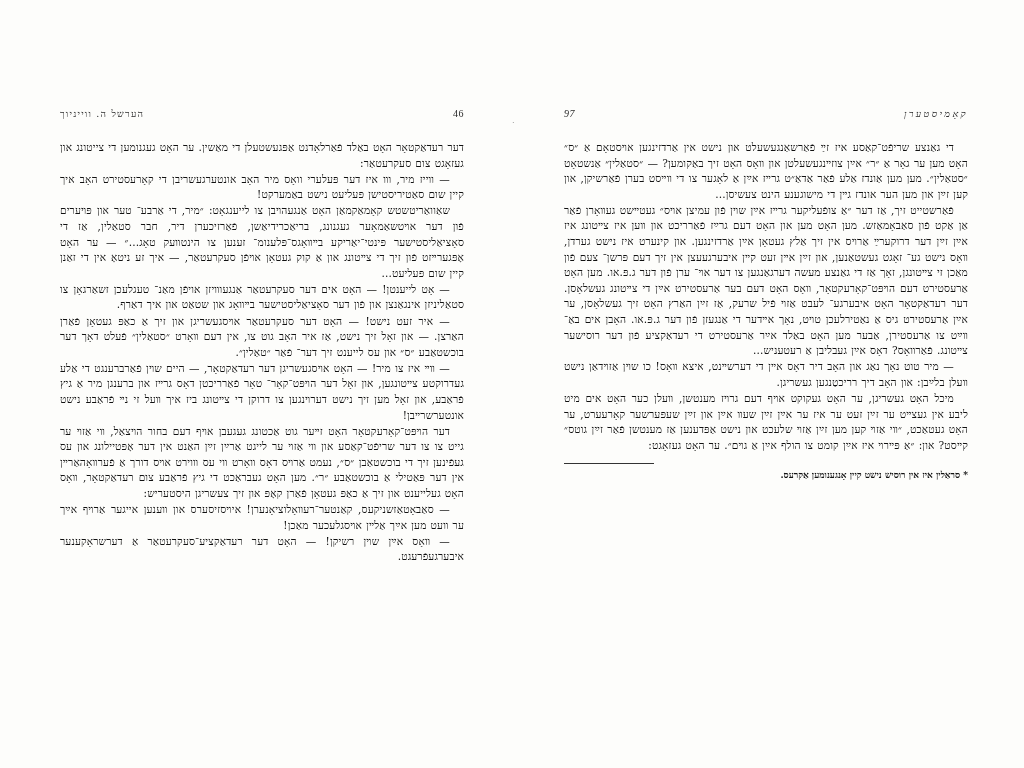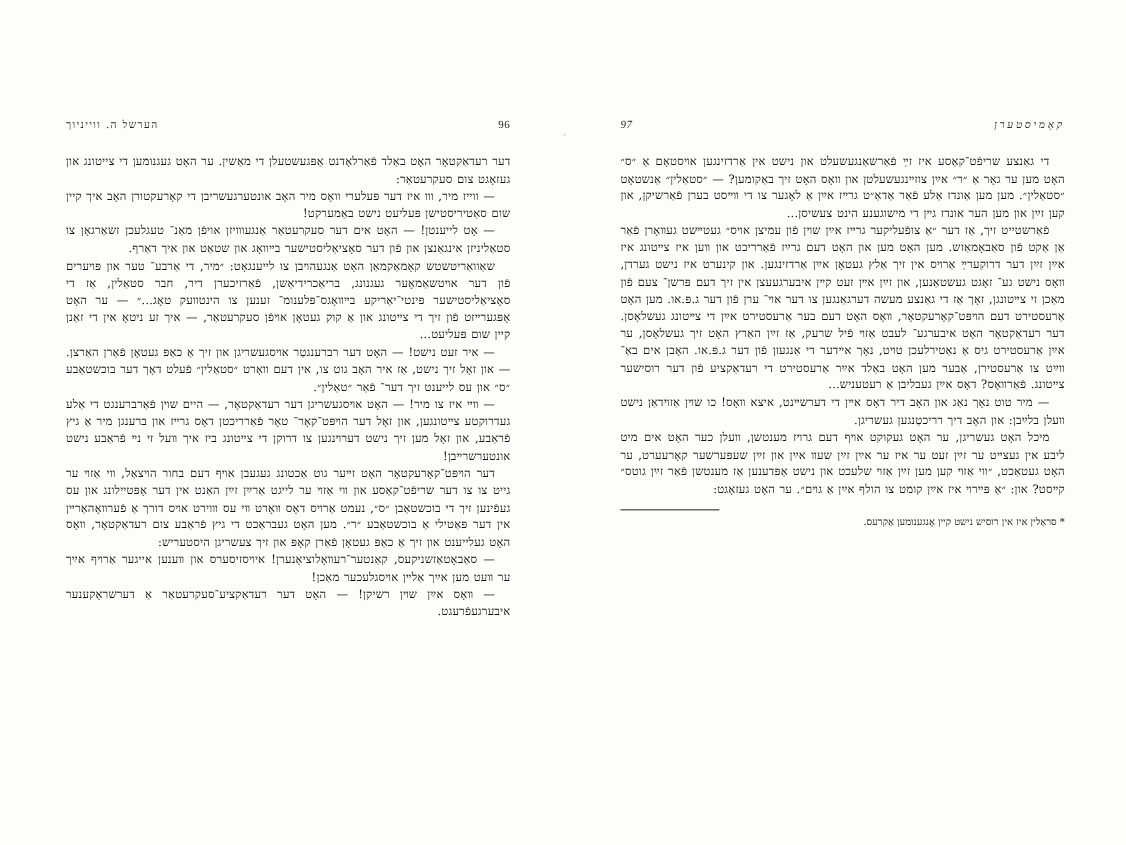--- a/index.html
+++ b/index.html
@@ -80,48 +80,49 @@
     border-top: 1px solid #333;
     margin-right: 0;
   }
   .footnote {
     direction: rtl;
     unicode-bidi: isolate;
     font-size: 9px;
     line-height: 13px;
     text-align: right;
     margin: 0;
+    font-weight: bold;
   }
 
   .gutter-mark {
     position: absolute;
     top: 118px;
     left: 0px;
     font-size: 8px;
     color: #777;
   }
 
   .page-right .running-head .head-title { letter-spacing: 2.4px; }
 </style>
 </head>
 <body>
 
 <div class="book-spread">
 
   <div class="page page-left">
     <div class="running-head">
       <span class="head-title">הערשל ה. ווייניוך</span>
-      <span class="folio">96</span>
+      <span class="folio">46</span>
     </div>
     <div class="body-text">
       <p class="para noindent">דער רעדאַקטאָר האָט באַלד פֿאַרלאָדנט אַפּגעשטעלן די מאַשין. ער האָט געגנומען די צייטונג און געזאָגט צום סעקרעטאַר:</p>
-      <p class="para">— ווייז מיר, וװ איז דער פּעלערי וואָס מיר האָב אונטערגעשריבן די קאָרעקטורן האָב איך קיין שום סאַטיריסטישן פּעליעט נישט באַמערקט!</p>
+      <p class="para">— ווייז מיר, וװ איז דער פּעלערי וואָס מיר האָב אונטערגעשריבן די קאָרעסטירט האָב איך קיין שום סאַטיריסטישן פּעליעט נישט באַמערקט!</p>
+      <p class="para">שאַוואַריטשטש קאָמאַקמאַן האָט אַנגעהױבן צו לייענגאָט: ״מיר, די אַרבע־ טער און פּױערים פֿון דער אױטשאַמאָער געגנונג, בריאַכרידיאַשן, פֿאַרזיכערן דיר, חבר סטאַלין, אַז די סאָציאַליסטישער פּינטי־יאַריקע בײװאָגס־פּלענומ־ זענען צו הינטװעק טאָג...״ — ער האָט אָפּגערײזט פֿון זיך די צײטונג און אַ קוק געטאָן אױפֿן סעקרעטאַר, — איך זע ניטאָ אין די זאַנן קיין שום פּעליעט...</p>
       <p class="para">— אָט לייענטן! — האָט אים דער סעקרעטאַר אַנגעוװיזן אויפֿן מאַנ־ טעגלעכן זשאַרגאָן צו סטאַליניזן אינגאַנצן און פֿון דער סאָציאַליסטישער בײװאָג און שטאַט און איך דאַרף.</p>
-      <p class="para">שאַוואַריטשטש קאָמאַקמאַן האָט אַנגעהױבן צו לייענגאָט: ״מיר, די אַרבע־ טער און פּױערים פֿון דער אױטשאַמאָער געגנונג, בריאַכרידיאַשן, פֿאַרזיכערן דיר, חבר סטאַלין, אַז די סאָציאַליסטישער פּינטי־יאַריקע בײװאָגס־פּלענומ־ זענען צו הינטװעק טאָג...״ — ער האָט אָפּגערײזט פֿון זיך די צײטונג און אַ קוק געטאָן אױפֿן סעקרעטאַר, — איך זע ניטאָ אין די זאַנן קיין שום פּעליעט...</p>
-      <p class="para">— איר זעט נישט! — האָט דער רברענגטַר אױסגעשריגן און זיך אַ כאַפּ געטאָן פֿאַרן האַרצן. — און זאָל זיך נישט, אַז איר האָב גוט צו, אין דעם װאָרט ״סטאַלין״ פֿעלט דאָך דער בוכשטאַבע ״ס״ און עס לייענט זיך דער־ פֿאַר ״טאַלין״.</p>
+      <p class="para">— איר זעט נישט! — האָט דער סעקרעטאַר אױסגעשריגן און זיך אַ כאַפּ געטאָן פֿאַרן האַרצן. — און זאָל זיך נישט, אַז איר האָב גוט צו, אין דעם װאָרט ״סטאַלין״ פֿעלט דאָך דער בוכשטאַבע ״ס״ און עס לייענט זיך דער־ פֿאַר ״טאַלין״.</p>
       <p class="para">— װײ איז צו מיר! — האָט אױסגעשריגן דער רעדאַקטאָר, — היים שױן פֿאַרברענגט די אַלע געדרוקטע צײטונגען, און זאָל דער הױפּט־קאָר־ טאָר פֿאַרריכטן דאָס גרײז און ברענגן מיר אַ גיץ פֿראַבע, און זאָל מען זיך נישט דערױנגען צו דרוקן די צײטונג ביז איך װעל זי נײ פֿראַבע נישט אונטערשרײבן!</p>
       <p class="para">דער הױפּט־קאָרעקטאָר האָט זײער גוט אַכטונג געגעבן אױף דעם בחור הױצאַל, װי אַזױ ער גייט צו צו דער שריפֿט־קאַסע און װי אַזױ ער לייגט אַרײַן זײַן האַנט אין דער אָפּטיילונג און עס געפֿינען זיך די בוכשטאַבן ״ס״, נעמט אַרױס דאָס װאָרט װי עס װוירט אױס דורך אַ פֿערװאָהאַרײן אין דער פּאַטילי אַ בוכשטאַבע ״ר״. מען האָט געבראַכט די גיץ פֿראַבע צום רעדאַקטאָר, װאָס האָט געלייענט און זיך אַ כאַפּ געטאָן פֿאַרן קאָפּ און זיך צעשריגן היסטעריש:</p>
       <p class="para">— סאַבאָטאַזשניקעס, קאַנטער־רעװאָלוציאָנערן! איױסזיסערס און װענען אייגער אַרױף אײַך ער װעט מען אײַך אַלײן אױסגלעכער מאַכן!</p>
       <p class="para">— װאָס אײַן שױן רשיקן! — האָט דער רעדאַקציע־סעקרעטאַר אַ דערשראָקענער איבערגעפֿרעגט.</p>
     </div>
   </div>
 
   <div class="page page-right">
     <div class="gutter-mark">·</div>
     <div class="running-head">

